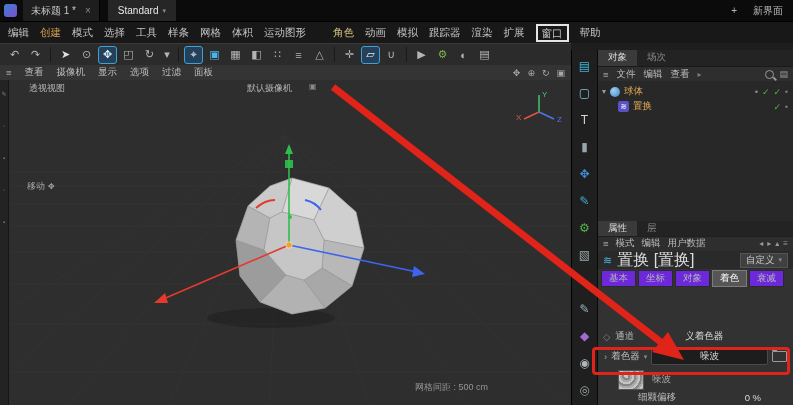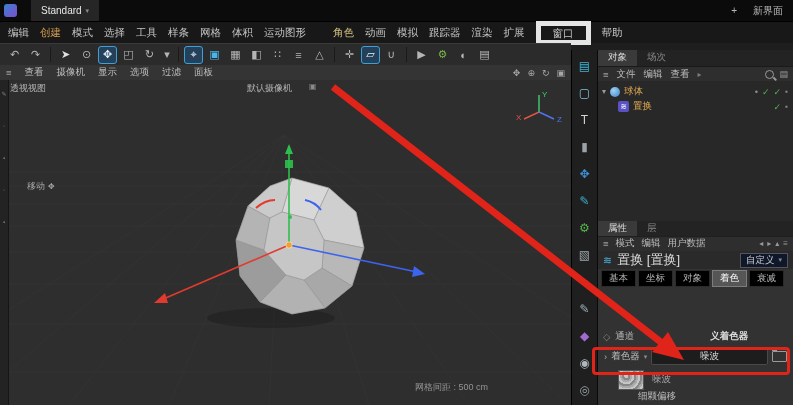--- a/index.html
+++ b/index.html
@@ -15,21 +15,21 @@
   .doc-tab .x{margin-left:9px;color:#8a8a8a;font-size:10px;}
   .layout-btn{display:flex;align-items:center;gap:4px;background:#262626;color:#e8e8e8;height:21px;padding:0 10px;margin-left:8px;}
   .tb-nav{display:flex;gap:24px;margin-left:22px;color:#9a9a9a;}
   #titlebar .right{margin-left:auto;display:flex;gap:16px;align-items:center;margin-right:10px;color:#b8b8b8;}
 
   
   #menubar{left:0;top:21px;width:793px;height:22px;background:#181818;border-top:1px solid #000;
            display:flex;align-items:center;gap:11px;padding-left:8px;box-sizing:border-box;font-size:10.5px;color:#c4c4c4;}
   .m-create{color:#cf9a52;}
   .m-char{color:#cdbd7c;margin-left:16px;}
-  .m-window{border:5px solid #e5e5e5;padding:0 12px;line-height:14px;}
+  .m-window{border:2px solid #e5e5e5;padding:0 4px;line-height:14px;}
 
   
   #toolbar{left:0;top:43px;width:571px;height:22px;background:#2b2b2b;border-top:1px solid #3a3a3a;
            display:flex;align-items:center;gap:2px;padding-left:5px;box-sizing:border-box;}
   .tb{width:19px;height:18px;display:flex;align-items:center;justify-content:center;border-radius:3px;
       color:#b5b5b5;font-size:11px;box-sizing:border-box;}
   .tb.act{border:1px solid #3f9fd8;background:#25415a;color:#dff0ff;}
   .sep{width:1px;height:15px;background:#1a1a1a;margin:0 3px;}
 
   
@@ -65,52 +65,56 @@
   .tree-row{display:flex;align-items:center;height:15px;gap:4px;padding-left:4px;}
   .tree-row .lbl{color:#e0a850;}
   .tree-row .right{margin-left:auto;display:flex;gap:4px;align-items:center;margin-right:5px;}
   .chk{color:#51b44e;font-size:9px;}
   .obj-ico{width:10px;height:10px;border-radius:50%;background:radial-gradient(circle at 35% 35%,#9fd2f5,#3e82c4);}
   .def-ico{width:11px;height:11px;border-radius:2px;background:#5a52c4;color:#fff;font-size:8px;display:flex;align-items:center;justify-content:center;}
   .mode-row{height:15px;background:#2e2e2e;border-top:1px solid #1f1f1f;display:flex;align-items:center;gap:7px;padding:0 5px;}
   .mode-row .right{margin-left:auto;display:flex;gap:4px;color:#9a9a9a;font-size:8px;}
   .title-row{height:18px;background:#2a2a2a;display:flex;align-items:center;gap:5px;padding:0 5px;}
   .title-row .wave{color:#49b7e8;font-size:11px;}
-  .preset{margin-left:auto;border:1px solid #555;background:#0f172a;padding:0 5px;height:13px;display:flex;align-items:center;gap:4px;color:#cfcfcf;}
+  .preset{margin-left:auto;border:1px solid #555;background:#404040;padding:0 5px;height:13px;display:flex;align-items:center;gap:4px;color:#cfcfcf;}
   .attr-tabs{height:18px;background:#333;display:flex;align-items:center;gap:2px;padding:0 3px;}
-  .a-tab{background:#000000;border:1px solid #2a2a2a;color:#b5b5b5;padding:1px 7px;}
+  .a-tab{background:#6d28d9;border:1px solid #2a2a2a;color:#b5b5b5;padding:1px 7px;}
   .a-tab.on{background:#565656;border:1px solid #7c7c7c;color:#fff;}
   #attr-content{flex:1;background:#323232;display:flex;flex-direction:column;}
   .chan-row{margin-top:42px;height:15px;display:flex;align-items:center;gap:5px;padding:0 5px;}
-  .chan-row .val{margin-left:71px;color:#dcdcdc;font-weight:bold;}
+  .chan-row .val{margin-left:46px;color:#dcdcdc;}
   .shader-row{height:26px;display:flex;align-items:center;gap:4px;padding:0 6px;}
   .shader-btn{flex:1;height:15px;background:#1d1d1d;border:1px solid #4a4a4a;border-radius:2px;color:#dcdcdc;
               display:flex;align-items:center;justify-content:center;}
   .folder{width:13px;height:9px;border:1px solid #9a9a9a;border-radius:1px;position:relative;}
   .folder::before{content:"";position:absolute;left:-1px;top:-3px;width:5px;height:2px;background:#9a9a9a;}
   .thumb-row{height:20px;display:flex;align-items:center;gap:8px;padding:0 6px 0 20px;}
   .thumb{width:24px;height:18px;border:1px solid #555;
          background:repeating-radial-gradient(circle at 30% 30%,#c6c6c6 0 2px,#878787 2px 4px,#a9a9a9 4px 6px);}
-  .param-row{height:15px;display:flex;padding:0 6px 0 40px;flex-direction:column;}
+  .param-row{height:15px;display:flex;align-items:center;padding:0 6px 0 40px;}
   .param-row .val{margin-left:auto;margin-right:26px;color:#dcdcdc;}
 
   .mag{width:7px;height:7px;border:1.5px solid #9a9a9a;border-radius:50%;position:relative;display:inline-block;}
   .mag::after{content:"";position:absolute;width:4px;height:1.5px;background:#9a9a9a;transform:rotate(45deg);right:-4px;bottom:-2px;}
 
   
   #hl-box{left:592px;top:347px;width:198px;height:28px;border:3px solid #e0241a;border-radius:4px;box-sizing:border-box;z-index:60;}
   #arrow-svg{left:0;top:0;width:793px;height:405px;pointer-events:none;z-index:70;}
 </style>
 </head>
 <body>
 
 <div id="root">
 
   <div id="titlebar" class="abs">
     <div id="app-logo"></div>
+    <div class="doc-tab">
+      <span>未标题 1 *</span>
+      <span class="x">×</span>
+    </div>
     <div class="layout-btn">
       <span>Standard</span>
       <span style="font-size:7px;color:#8a8a8a">▾</span>
     </div>
     <div class="right">
       <span>+</span>
       <span>新界面</span>
     </div>
   </div>
 
@@ -232,21 +236,21 @@
         <line x1="280" y1="165" x2="152" y2="220" stroke="#e23b2e" stroke-width="1.6"></line>
         <polygon points="145,223 156,213 159,223" fill="#e23b2e"></polygon>
         <line x1="280" y1="165" x2="408" y2="192" stroke="#3c64ee" stroke-width="1.6"></line>
         <polygon points="416,194 405,186 403,197" fill="#3c64ee"></polygon>
         <path d="M247,128 Q256,120 266,120" stroke="#e23b2e" stroke-width="2" fill="none"></path>
         <path d="M296,120 Q306,122 312,130" stroke="#3c64ee" stroke-width="2" fill="none"></path>
         <circle cx="281" cy="137" r="2" fill="#2fbf4f"></circle>
         <circle cx="280" cy="165" r="3.2" fill="#f0a030" stroke="#fff" stroke-width="0.5"></circle>
       </g>
     </svg>
-    <span class="vp-label" style="left:1px;top:2px">透视视图</span>
+    <span class="vp-label" style="left:20px;top:2px">透视视图</span>
     <span class="vp-label" style="left:238px;top:2px">默认摄像机</span>
     <span class="vp-label" style="left:300px;top:2px;font-size:8px;color:#8a8a8a">▣</span>
     <div class="vp-label" id="move-label">
       <span>移动</span>
         <span style="font-size:8px">✥</span>
     </div>
     <span class="vp-label" id="grid-label">网格间距 : 500 cm</span>
     
     <svg class="abs" style="left:505px;top:6px" width="52" height="38">
       <line x1="25" y1="26" x2="25" y2="9" stroke="#3fd06f" stroke-width="1.4"></line>
@@ -325,21 +329,21 @@
       <span>用户数据</span>
       <div class="right">
         <span>◂</span>
         <span>▸</span>
         <span>▴</span>
         <span>≡</span>
       </div>
     </div>
     <div class="title-row">
       <span class="wave">≋</span>
-      <span style="color:#dcdcdc;font-size:13px">置换 [置换]</span>
+      <span style="color:#dcdcdc;font-size:16px">置换 [置换]</span>
       <div class="preset">
         <span>自定义</span>
         <span style="font-size:7px;color:#8a8a8a">▾</span>
       </div>
     </div>
     <div class="attr-tabs">
       <span class="a-tab">基本</span>
       <span class="a-tab">坐标</span>
       <span class="a-tab">对象</span>
       <span class="a-tab on">着色</span>

